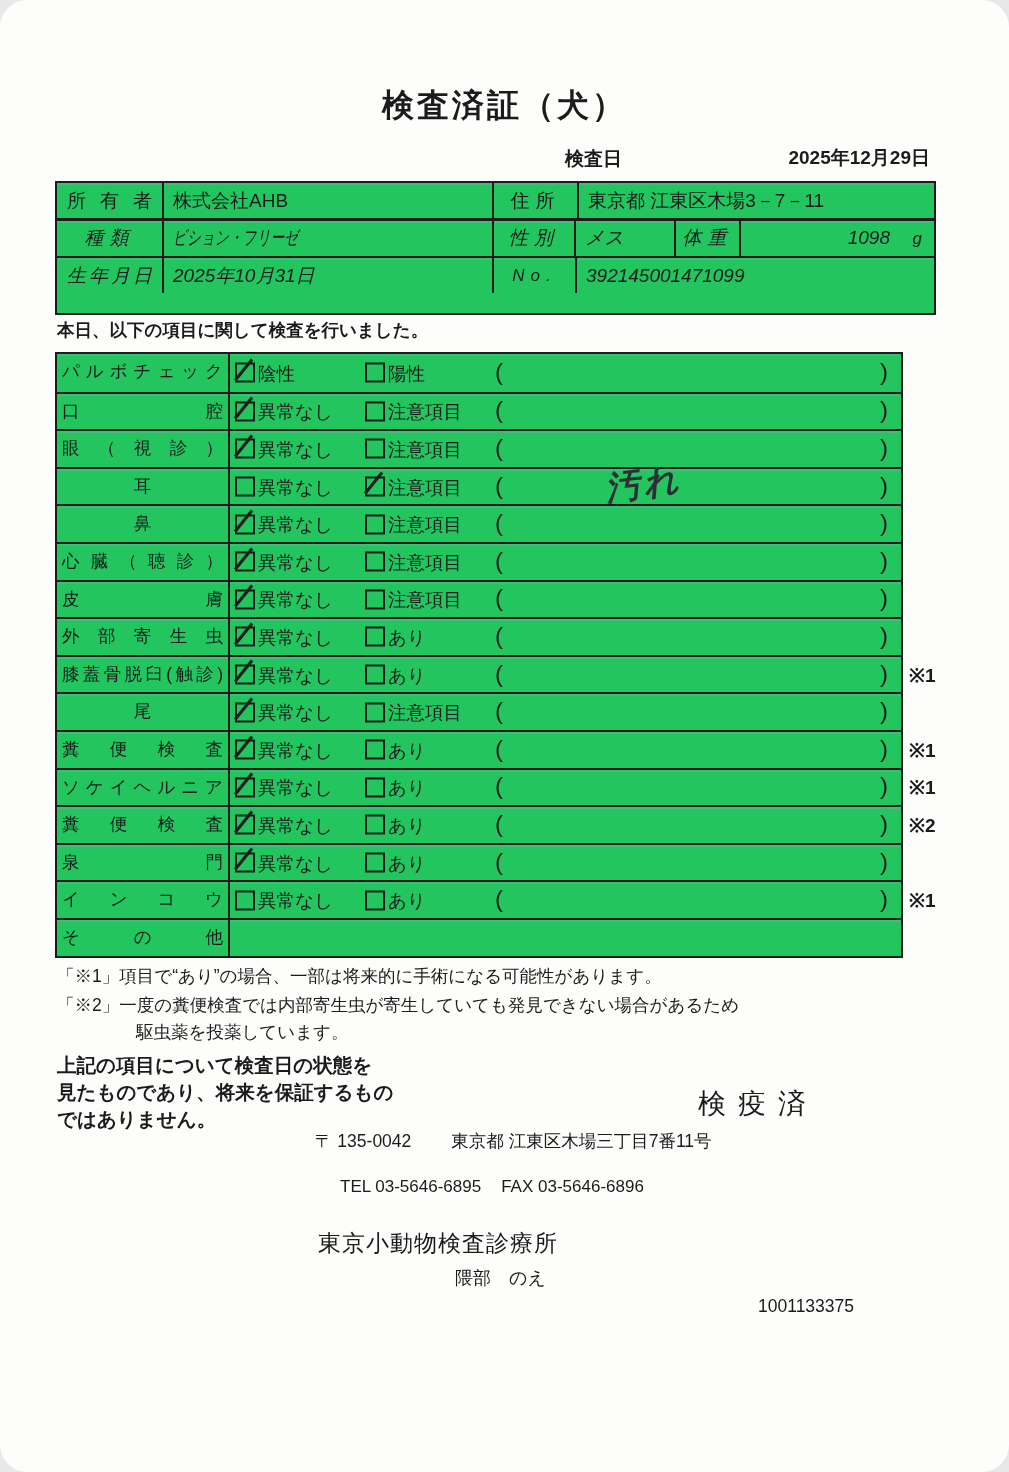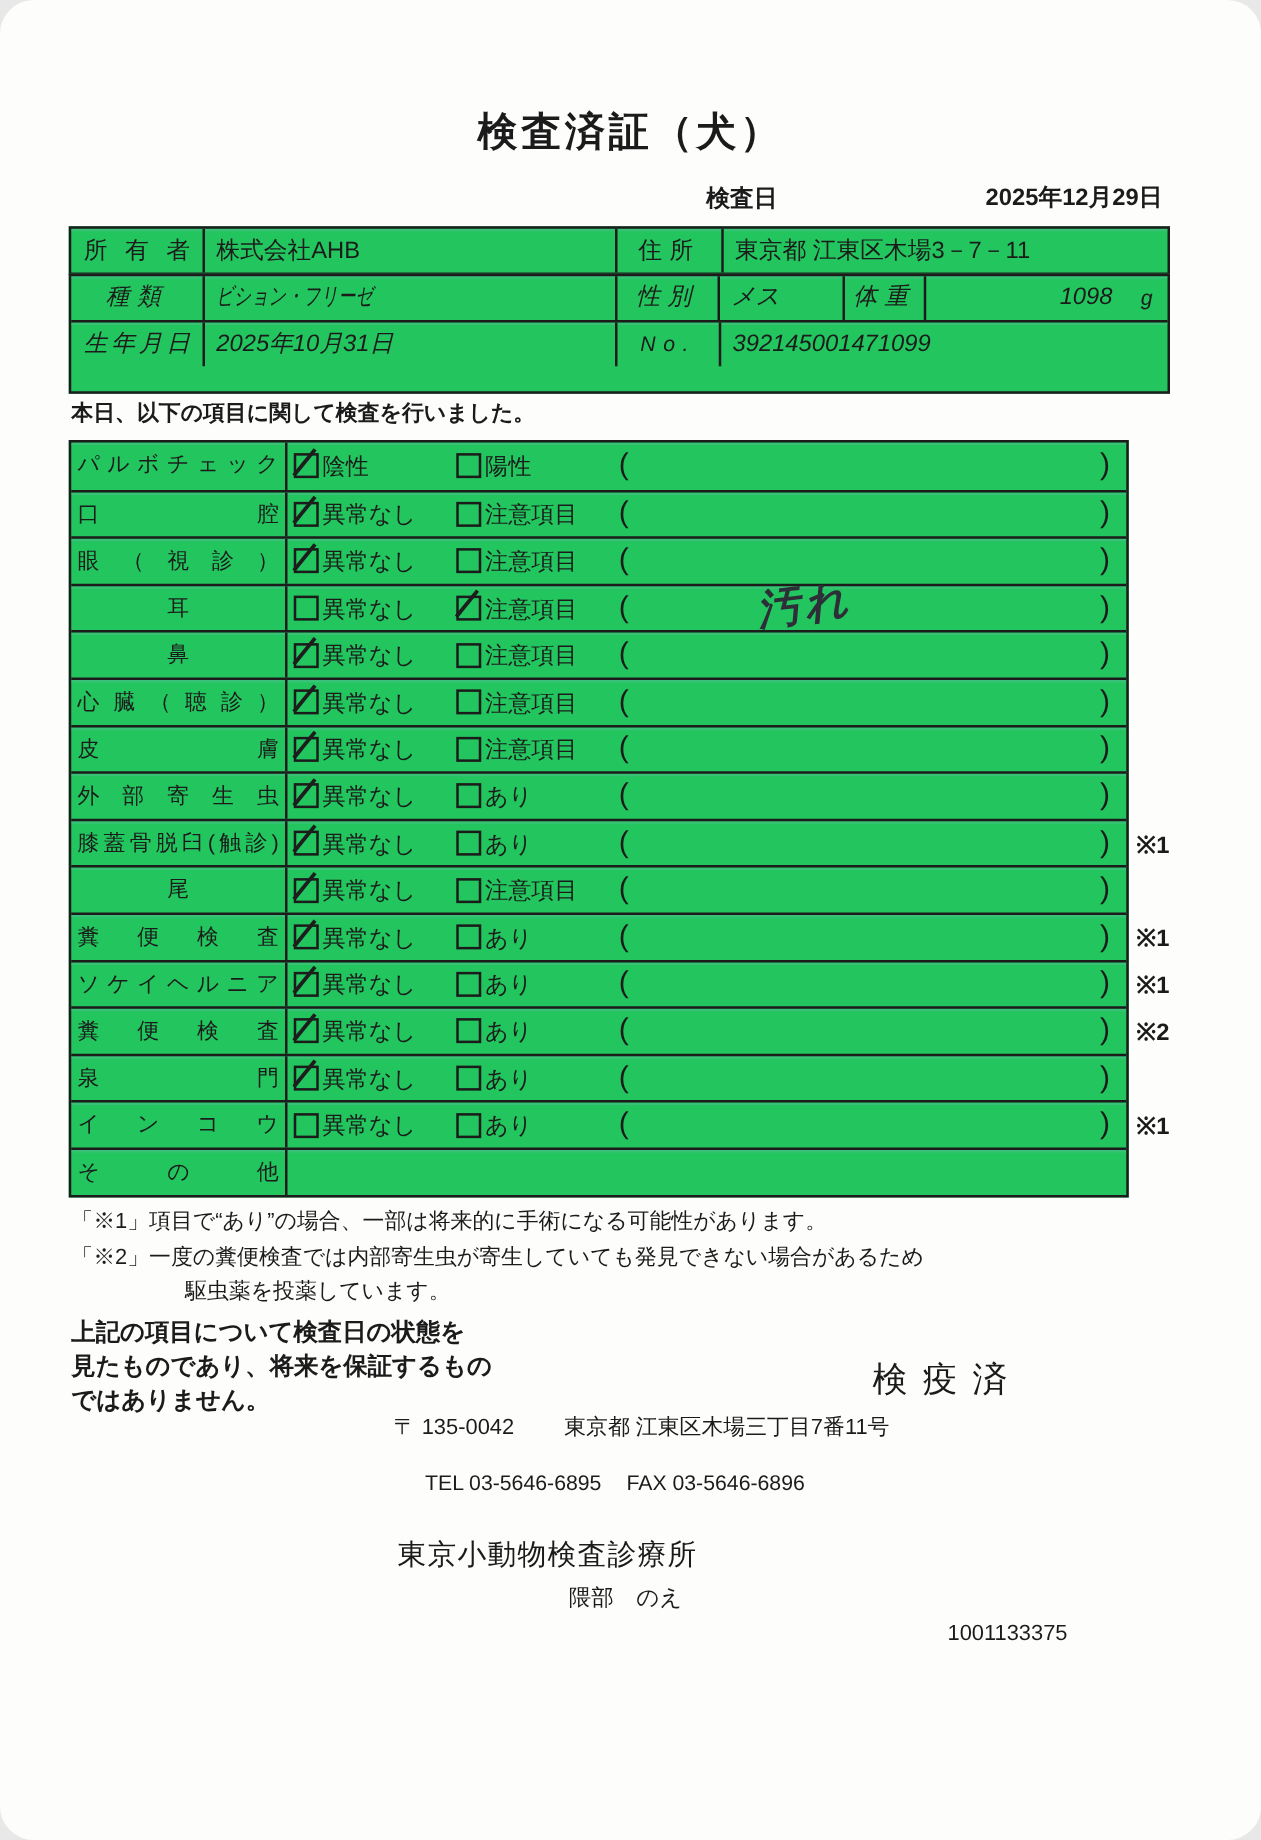--- a/index.html
+++ b/index.html
@@ -74,21 +74,21 @@
     position:absolute; left:378px; top:-8px; font-size:34px; font-weight:600;
     color:#2e2e38; transform:rotate(-7deg) skewX(-12deg); letter-spacing:4px;
     font-family:"DejaVu Serif", serif;
   }
   .mark { position:absolute; left:100%; margin-left:8px; top:50%; transform:translateY(-50%); font-size:19px; font-weight:600; white-space:nowrap; }
 
   
   .fn { position:absolute; left:57px; font-size:17.5px; font-weight:500; white-space:nowrap; }
   .fn1 { top:964px; }
   .fn2 { top:993px; }
-  .fn3 { top:1020px; left:116px;padding-left:32px; }
+  .fn3 { top:1020px; left:104px;padding-left:32px; }
   .disc { position:absolute; left:57px; font-size:19.5px; font-weight:700; white-space:nowrap; }
   .d1 { top:1052px; } .d2 { top:1079px; } .d3 { top:1106px; }
   .stamp { position:absolute; top:1085px; left:698px; font-size:28px; font-weight:500; letter-spacing:12px; white-space:nowrap; }
   .addr-line { position:absolute; top:1129px; left:315px; font-size:17.5px; font-weight:500; white-space:nowrap; }
   .addr-line .postal { margin-right:40px; }
   .tel-line { position:absolute; top:1177px; left:340px; font-size:17px; font-weight:500; white-space:nowrap; }
   .tel-line .tel { margin-right:20px; }
   .clinic-name { position:absolute; top:1228px; left:318px; font-size:23px; font-weight:500; letter-spacing:1px; }
   .examiner { position:absolute; top:1266px; left:455px; font-size:18px; font-weight:500; }
   .doc-num { position:absolute; top:1296px; left:758px; font-size:17.5px; font-weight:500; }

